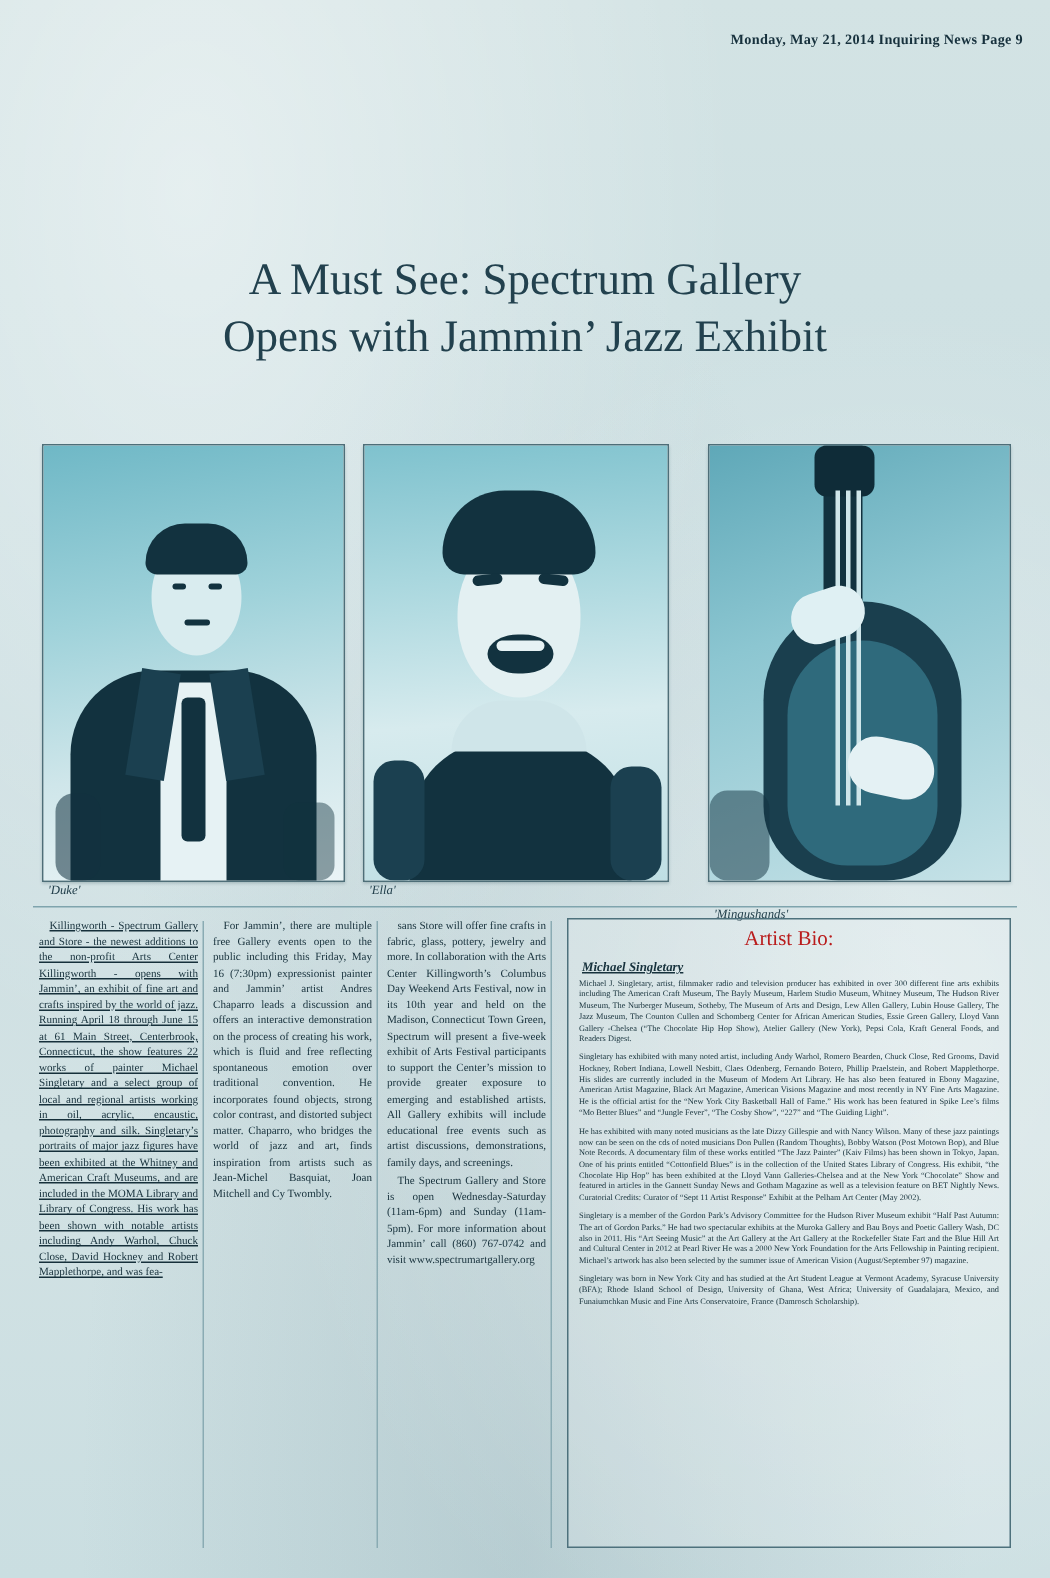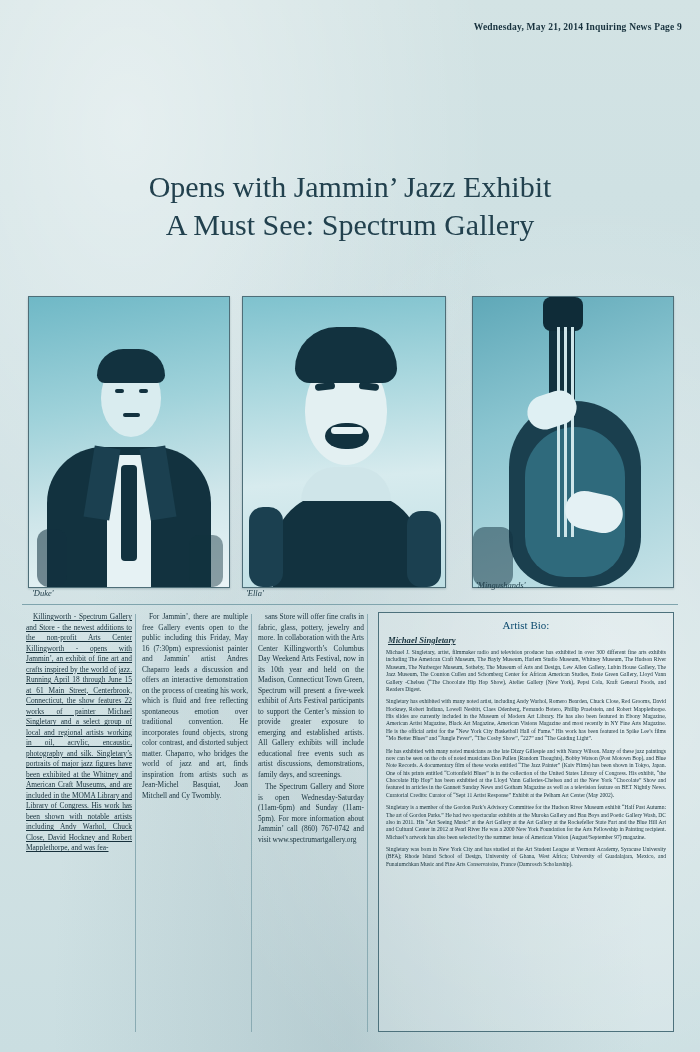--- a/index.html
+++ b/index.html
@@ -81,21 +81,21 @@
     box-shadow:0 1px 2px rgba(40,70,80,.25);
   }
   .p1{left:0;width:200px;height:290px;}
   .p2{left:214px;width:202px;height:290px;}
   .p3{left:444px;width:200px;height:290px;}
   .cap{
     position:absolute;font-size:8.5px;color:#23404c;font-style:italic;
   }
   .c1{top:292px;left:4px;}
   .c2{top:292px;left:218px;}
-  .c3{top:284px;left:448px;}
+  .c3{top:308px;left:448px;}
 
   
   .ph-bg{position:absolute;inset:0;}
   .sky1{background:linear-gradient(170deg,#6fb8c6 0%,#9fd2da 38%,#cfe6ea 70%,#eaf4f6 100%);}
   .sky3{background:linear-gradient(160deg,#5fa8b8 0%,#8cc6d1 40%,#c6e2e7 100%);}
   .figure{position:absolute;}
   .ink{background:#12323f;}
   .ink2{background:#1b4050;}
   .light{background:#e6f2f4;}
 
@@ -124,45 +124,45 @@
   
   .biobox{
     position:absolute;top:0;left:356px;width:296px;height:420px;
     border:1px solid #4d717c;
     background:rgba(255,255,255,.16);
     padding:4px 7px 4px 7px;
     box-sizing:border-box;
     overflow:hidden;
   }
   .bio-title{
-    text-align:center;font-size:11px;color:#0c4a6e;margin:2px 0 4px 0;
+    text-align:center;font-size:14px;color:#b91c1c;margin:2px 0 4px 0;
     font-family:"Liberation Serif", serif;
   }
   .bio-sub{
     font-size:8.6px;font-style:italic;font-weight:bold;color:#16313c;margin:0 0 4px 2px;
     text-decoration:underline;
   }
   .bio-p{
     font-size:5.55px;line-height:1.33;text-align:justify;color:#15303a;margin:0 0 5px 0;
     font-family:"Liberation Serif", serif;
   }
 </style>
 </head>
 <body>
 
 <div class="paper"></div>
 
 <div class="page">
 
-  <div class="runhead">Wednesday, May 21, 2014  Inquiring News Page 9</div>
+  <div class="runhead">Monday, May 21, 2014  Inquiring News Page 9</div>
 
 
   <div class="headline">
+    <div>A Must See: Spectrum Gallery</div>
     <div>Opens with Jammin’ Jazz Exhibit</div>
-    <div>A Must See: Spectrum Gallery</div>
   </div>
 
   <div class="photos">
 
     <div class="photo p1">
       <div class="ph-bg sky1"></div>
 
       <div class="figure ink" style="left:18px;top:150px;width:164px;height:142px;border-radius:56px 56px 0 0;"></div>
       <div class="figure light" style="left:78px;top:158px;width:44px;height:134px;"></div>
       <div class="figure ink" style="left:92px;top:168px;width:16px;height:96px;border-radius:4px;"></div>

